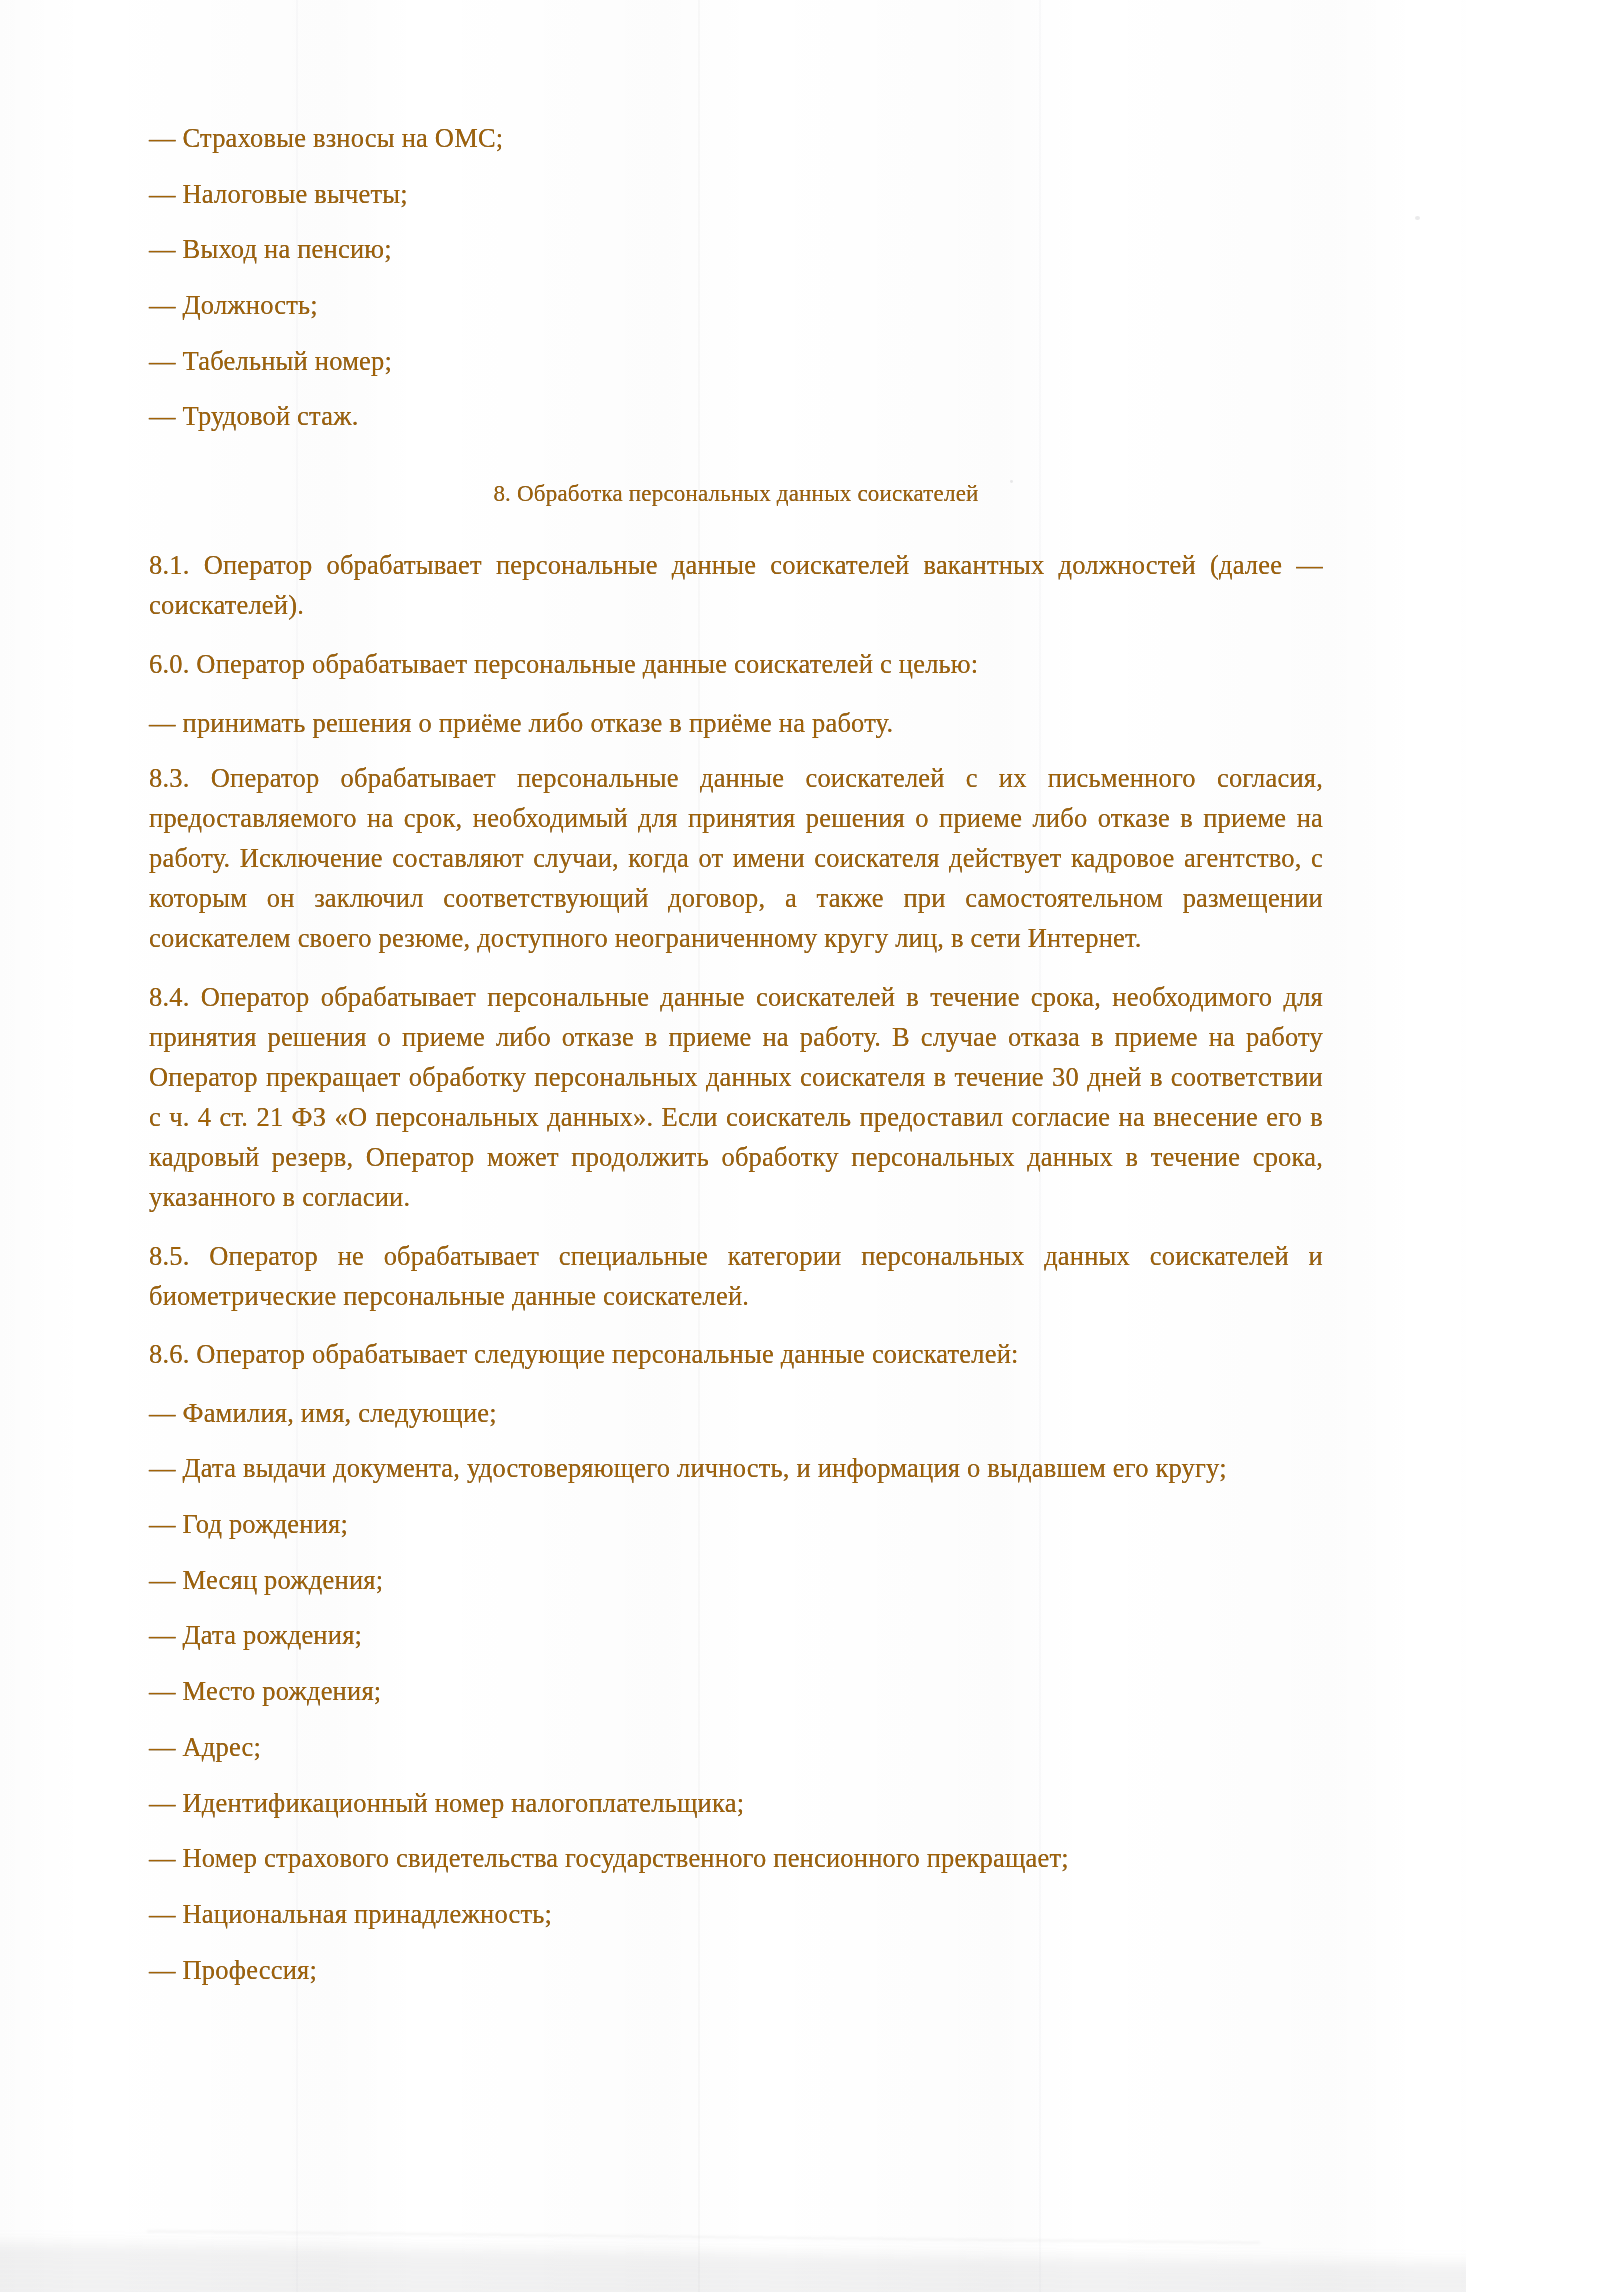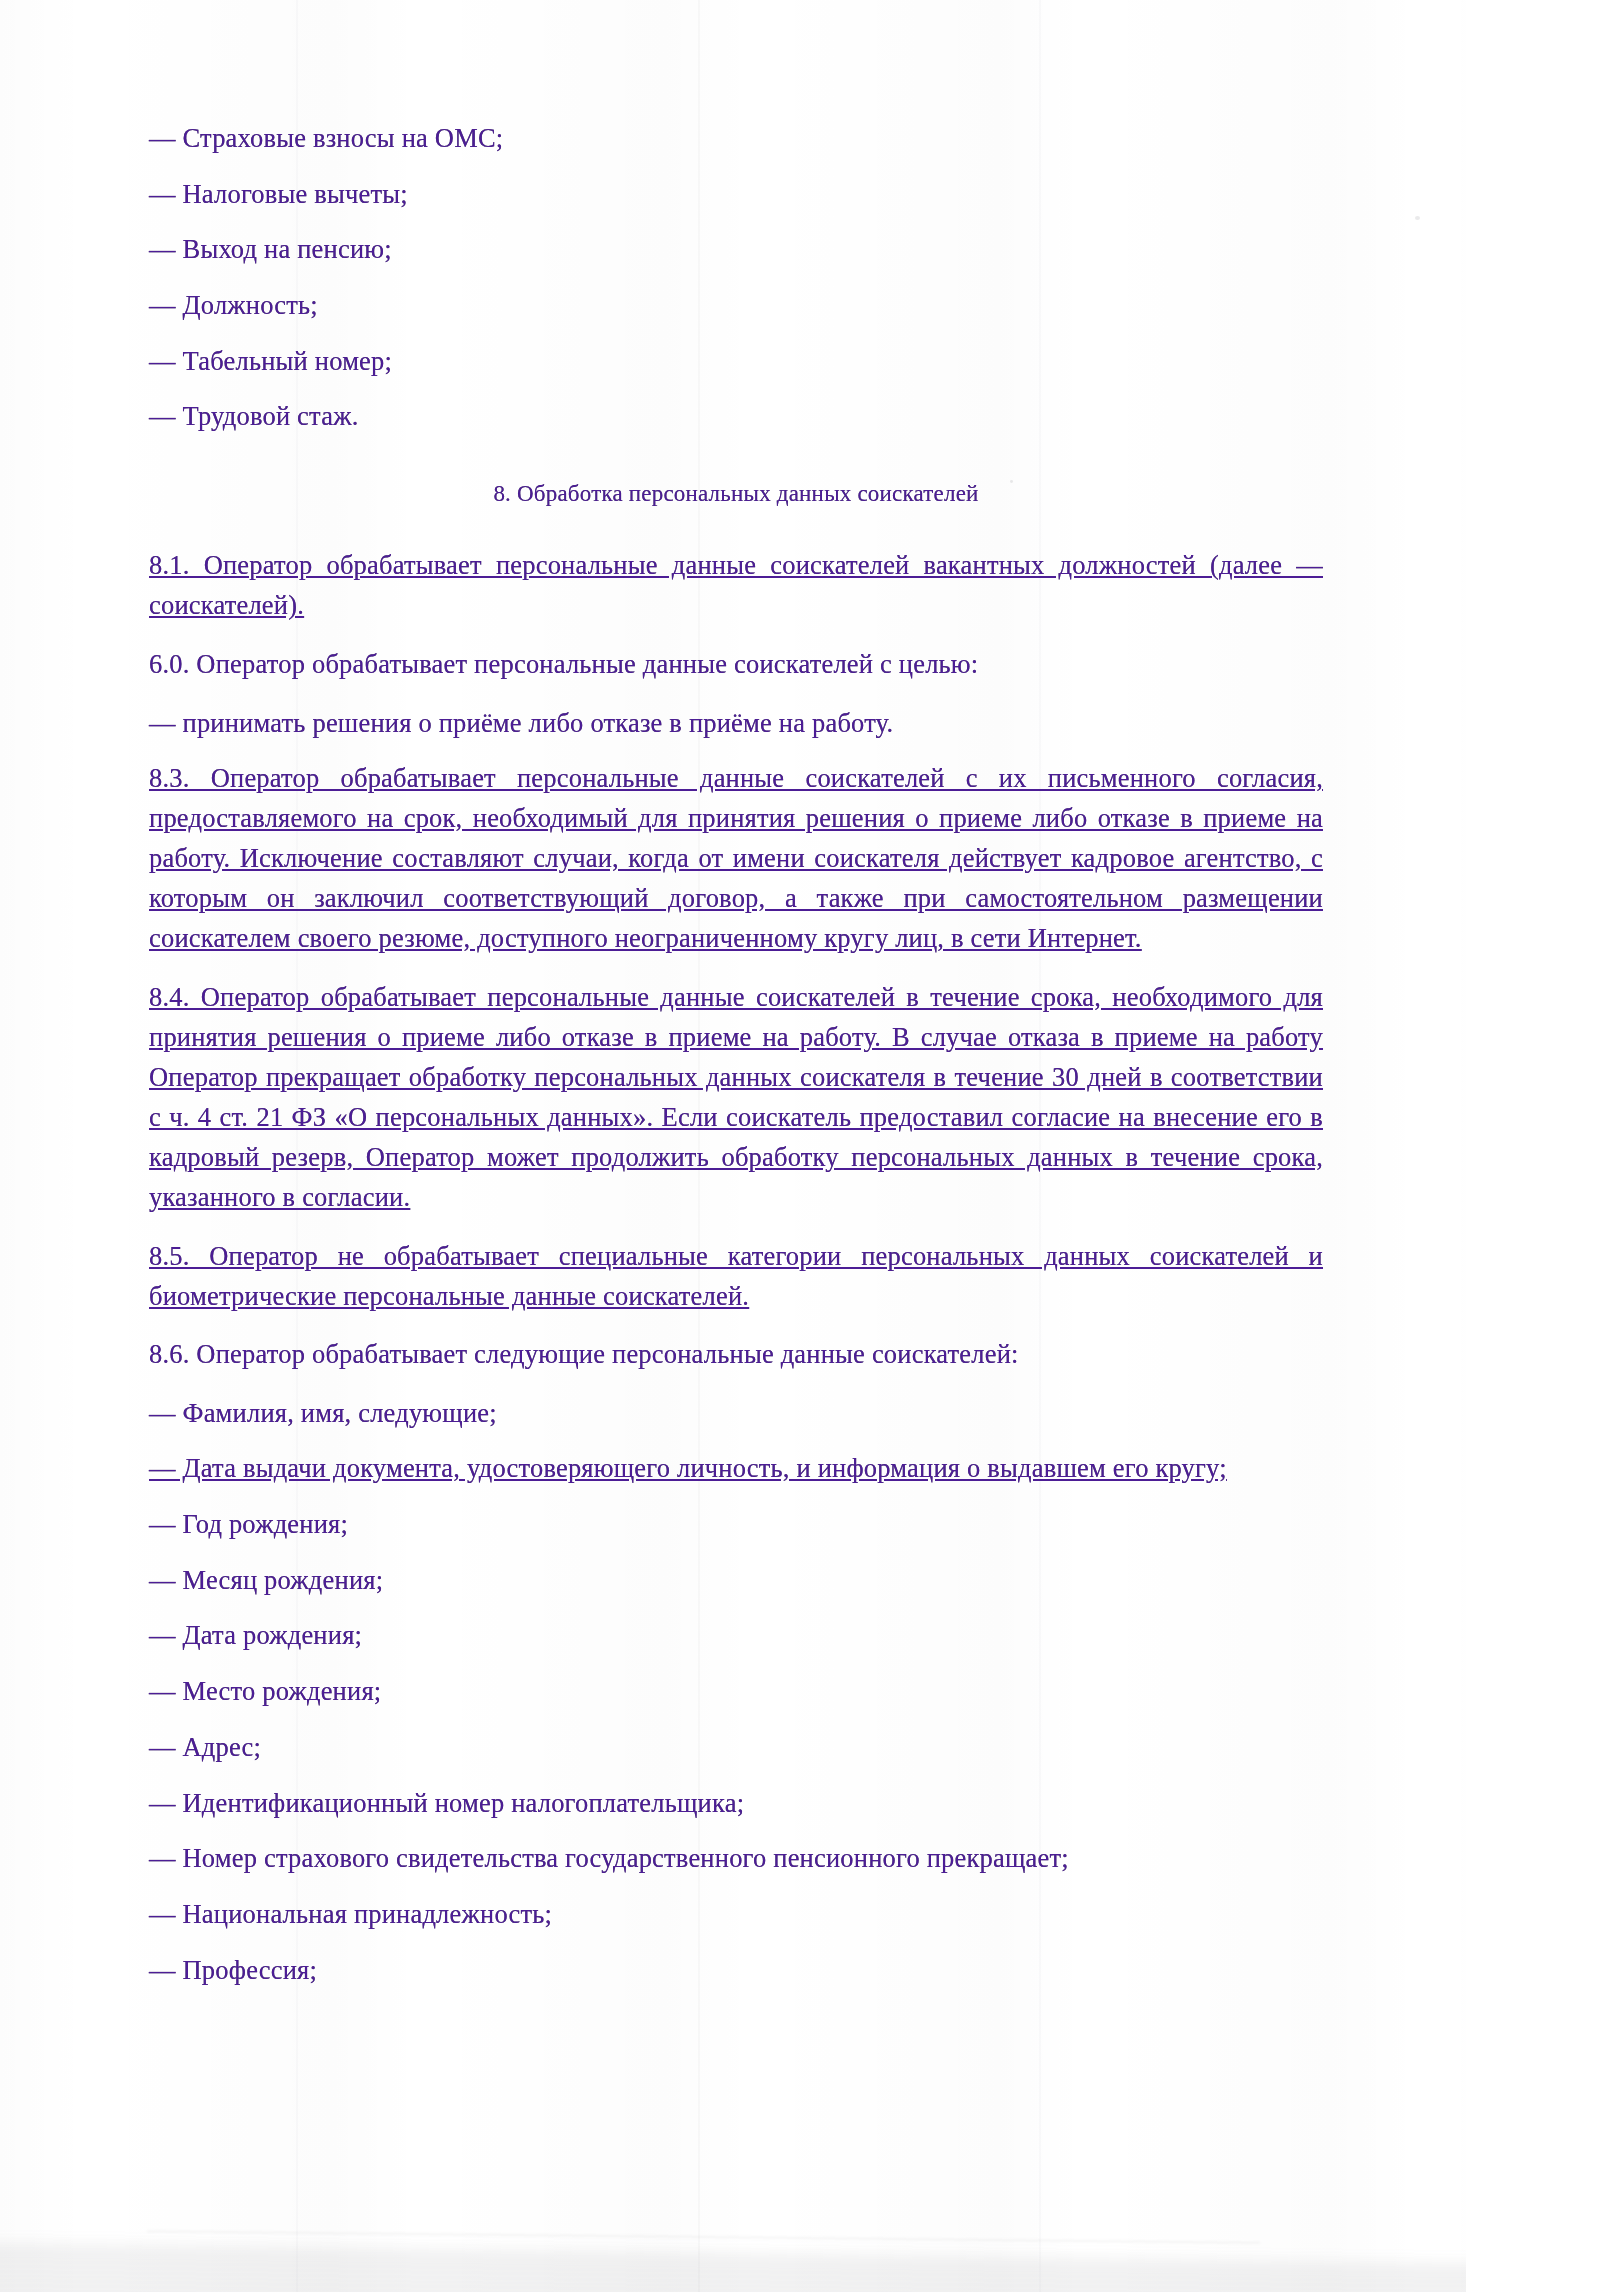--- a/index.html
+++ b/index.html
@@ -7,21 +7,21 @@
     padding: 0;
     background: #ffffff;
   }
   .page {
     position: relative;
     width: 1466px;
     height: 2293px;
     background: #ffffff;
     overflow: hidden;
     font-family: "Liberation Serif", "DejaVu Serif", serif;
-    color: #4c1d95;
+    color: #a16207;
   }
   
   .page::before {
     content: "";
     position: absolute;
     inset: 0;
     background: repeating-linear-gradient(
       to right,
       rgba(0,0,0,0.012) 0px, rgba(0,0,0,0.0) 88px,
       rgba(0,0,0,0.012) 333px
@@ -42,21 +42,20 @@
     text-align: center;
     margin: 35px 0 29px 0;
     line-height: 45px;
     letter-spacing: 0.2px;
   }
   .para {
     margin: 0 0 18.6px 0;
   }
   .justify {
     text-align: justify;
-    text-decoration: underline;
   }
   .list-item {
     margin: 0 0 15.7px 0;
   }
   
   .crease {
     position: absolute;
     top: 0;
     bottom: 0;
     width: 2px;

